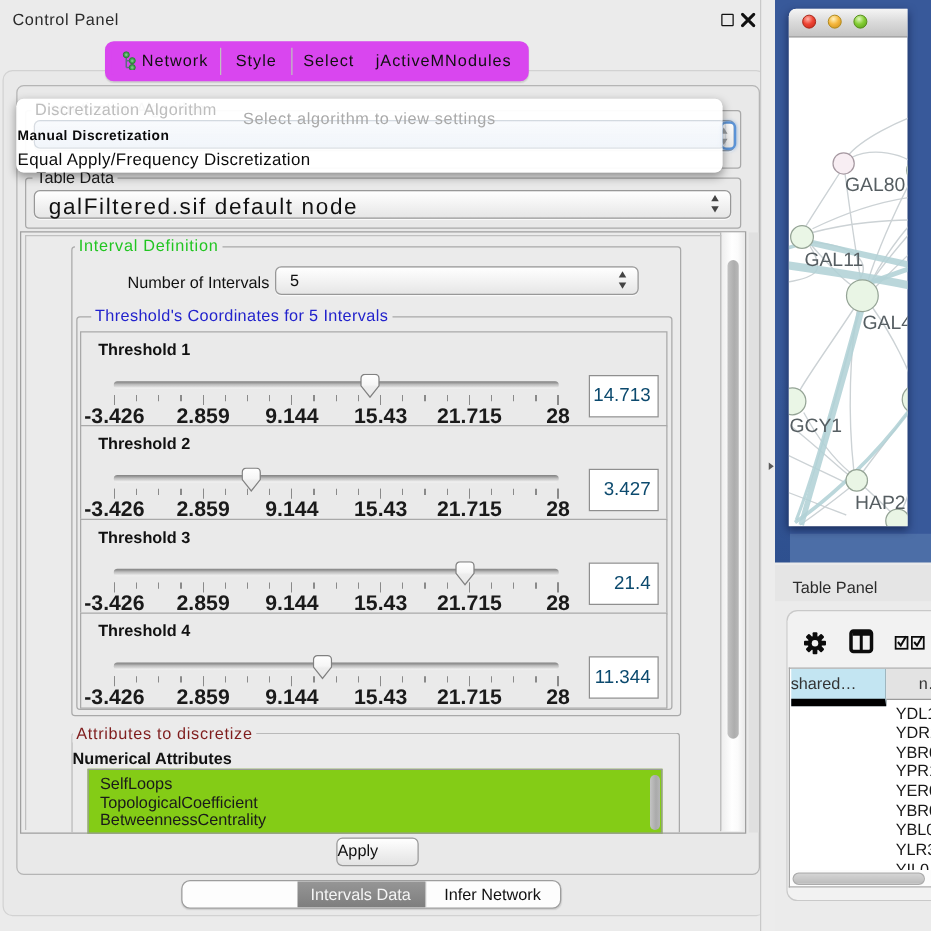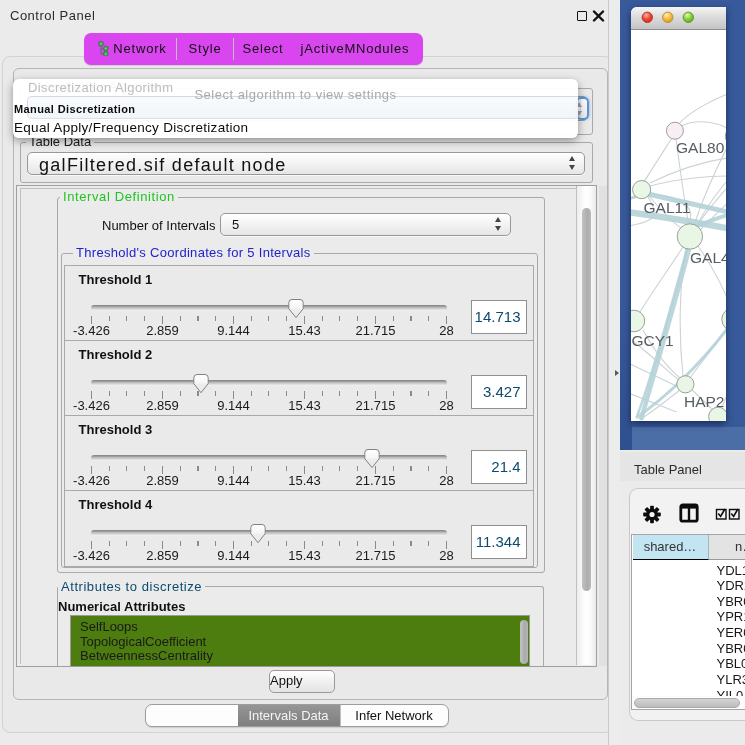--- a/index.html
+++ b/index.html
@@ -22,21 +22,21 @@
       border-right:3.5px solid transparent;border-top:5px solid #444;}
   .thrbox{position:absolute;left:63.5px;right:0;width:468px;height:75px;
           border:1px solid #a9a9a9;background:#eaeaea;}
   .thrbox .ttitle{position:absolute;left:14px;top:6px;font-size:13px;font-weight:bold;color:#111;}
   .track{position:absolute;left:26px;top:39px;width:356px;height:6px;border-radius:3px;
          background:linear-gradient(180deg,#818181 0,#9e9e9e 1.5px,#bcbcbc 2.5px,#d4d4d4 4px,#e9e9e9 5px,#f2f2f2 6px);}
   .ticks-min{position:absolute;left:26.5px;top:50px;width:357px;height:5px;
      background:repeating-linear-gradient(90deg,#8a8a8a 0,#8a8a8a 1px,transparent 1px,transparent 17.75px);}
   .ticks-maj{position:absolute;left:26.5px;top:50px;width:357px;height:8px;
      background:repeating-linear-gradient(90deg,#8a8a8a 0,#8a8a8a 1px,transparent 1px,transparent 71px);}
-  .tl{position:absolute;top:57px;font-size:13px;font-weight:normal;color:#1a1a1a;transform:translateX(-50%);}
+  .tl{position:absolute;top:57px;font-size:17px;font-weight:bold;color:#1a1a1a;transform:translateX(-50%);}
   .vbox{position:absolute;left:406px;top:34px;width:49px;height:32px;background:#fff;
         border:1px solid #8f8f8f;font-size:15px;color:#0c4a6e;text-align:right;
         padding-right:5px;line-height:32px;}
   .thumb{position:absolute;top:33px;width:16px;height:20px;margin-left:-8px;}
   svg{display:block;}
 </style>
 </head>
 <body>
 
 <div class="lbl" style="left:10px;top:8px;font-size:13px;color:#2b2b2b;letter-spacing:.5px;">Control Panel</div>
@@ -194,23 +194,23 @@
     <linearGradient id="thg" x1="0" y1="0" x2="0" y2="1">
       <stop offset="0" stop-color="#ffffff"></stop>
       <stop offset="0.45" stop-color="#f6f6f6"></stop>
       <stop offset="0.55" stop-color="#ededed"></stop>
       <stop offset="1" stop-color="#e8e8e8"></stop>
     </linearGradient>
   </defs>
 </svg>
 
 <div class="grp" style="left:57px;top:586px;width:485px;height:79px;border-bottom:none;border-radius:3px 3px 0 0;"></div>
-<div class="grptitle" style="left:58px;top:580px;color:#0c4a6e;background:#ebebeb;letter-spacing:.55px;">Attributes to discretize</div>
+<div class="grptitle" style="left:58px;top:580px;color:#7f1d1d;background:#ebebeb;letter-spacing:.55px;">Attributes to discretize</div>
 <div class="lbl" style="left:58px;top:599px;font-size:13px;font-weight:bold;color:#111;">Numerical Attributes</div>
-<div class="abs" style="left:70px;top:615px;width:458px;height:50px;background:#4d7c0f;border:1px solid #9a9a9a;overflow:hidden;">
+<div class="abs" style="left:70px;top:615px;width:458px;height:50px;background:#84cc16;border:1px solid #9a9a9a;overflow:hidden;">
   <div style="position:absolute;left:9px;top:4px;font-size:13px;color:#1a1a1a;line-height:14.6px;">
     SelfLoops<br>TopologicalCoefficient<br>BetweennessCentrality
   </div>
   <div style="position:absolute;right:1px;top:4px;width:8px;height:44px;border-radius:4px;
        background:linear-gradient(90deg,#c4c4c4,#aaaaaa 60%,#b6b6b6);"></div>
 </div>
 
 <div class="abs" style="left:269px;top:670px;width:64px;height:21px;border:1px solid #9a9a9a;border-radius:5px;
      background:linear-gradient(180deg,#ffffff,#f2f2f2 45%,#e3e3e3);
      font-size:13px;color:#111;text-align:left;line-height:20px;">Apply</div>
@@ -354,22 +354,22 @@
     <rect x="74.5" y="7.5" width="9.5" height="9.5" stroke-width="1.4"></rect>
     <path d="M76.3,11.6 l2.3,2.8 l4.3,-7.4" stroke-width="1.6"></path>
     <rect x="87.5" y="7.5" width="9.5" height="9.5" stroke-width="1.4"></rect>
     <path d="M89.3,11.6 l2.3,2.8 l4.3,-7.4" stroke-width="1.6"></path>
   </g>
 </svg>
 
 <div class="abs" style="left:631px;top:534px;width:114px;height:174px;background:#fff;
      border:1px solid #a6a6a6;border-right:none;overflow:hidden;font-size:13px;">
   <div style="position:absolute;left:0.5px;top:0;width:75px;height:23.5px;background:#c3e5f2;
-       border-right:1px solid #9fb6bf;border-bottom:1px solid #000000;
-       text-align:center;line-height:23.5px;color:#333;">shared…</div>
+       border-right:1px solid #9fb6bf;border-bottom:6px solid #000000;
+       line-height:23.5px;color:#333;">shared…</div>
   <div style="position:absolute;left:77px;top:0;right:0;height:23.5px;background:#e3e3e3;
        border-bottom:1px solid #9a9a9a;color:#333;padding-left:26px;line-height:23.5px;">n…</div>
   <div style="position:absolute;left:84.5px;top:27.5px;line-height:15.66px;color:#181818;">
     YDL1<br>YDR2<br>YBR0<br>YPR1<br>YER0<br>YBR0<br>YBL0<br>YLR3<br>YIL0
   </div>
   <div style="position:absolute;left:0;top:161px;right:0;height:13px;background:#fcfcfc;"></div>
   <div style="position:absolute;left:2px;top:162.5px;width:104px;height:8.5px;border-radius:5px;
        background:linear-gradient(180deg,#d4d4d4,#bcbcbc);border:1px solid #ababab;"></div>
 </div>
 

